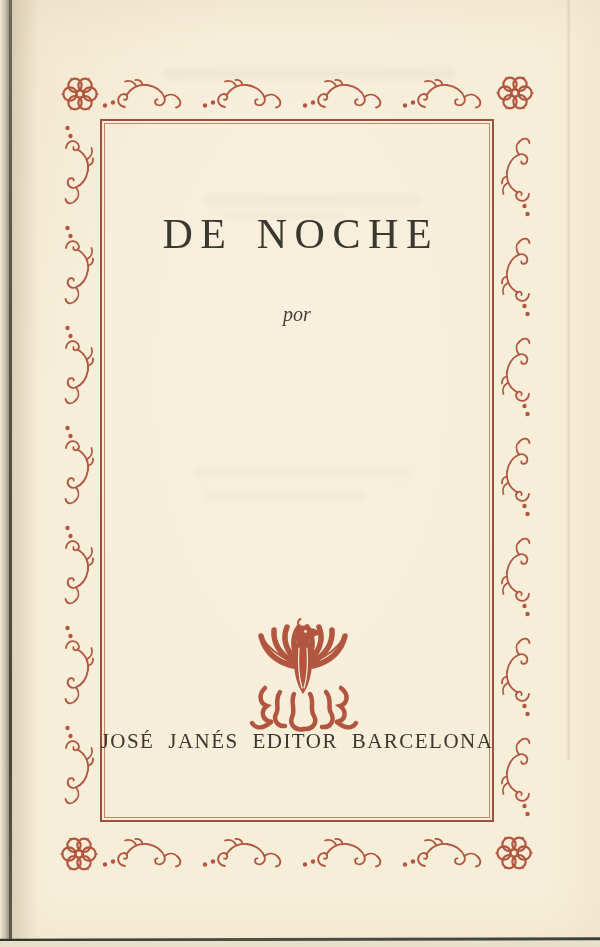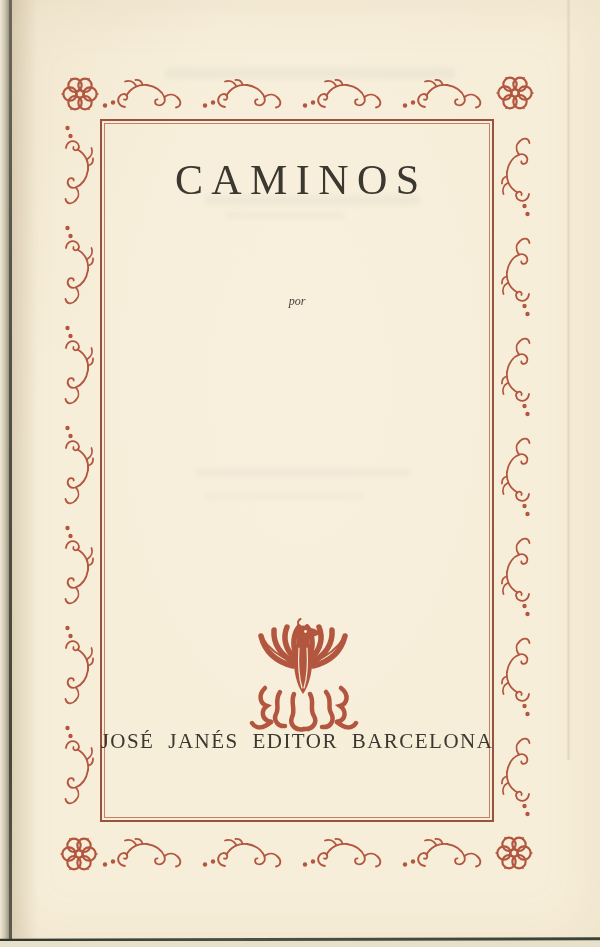--- a/index.html
+++ b/index.html
@@ -66,21 +66,21 @@
   
   .frame{position:absolute;left:100px;top:119px;width:394px;height:703px;
     border:2px solid var(--frame-outer);box-sizing:border-box;}
   .frame-inner{position:absolute;left:2px;top:2px;right:2px;bottom:2px;
     border:1px solid var(--frame-inner);}
 
   
   .textline{position:absolute;left:100px;width:394px;text-align:center;color:var(--ink-title);}
   .title1{top:159px;font-size:42px;line-height:42px;letter-spacing:.20em;text-indent:.20em;}
   .title2{top:213px;font-size:42px;line-height:42px;letter-spacing:.18em;text-indent:.18em;word-spacing:.12em;}
-  .byline{top:293px;font-size:12px;line-height:16px;font-style:italic;color:var(--ink-text);}
+  .byline{top:306px;font-size:20px;line-height:16px;font-style:italic;color:var(--ink-text);}
   .author{top:311px;font-size:29px;line-height:30px;font-style:italic;color:var(--ink-text);
     letter-spacing:.02em;word-spacing:.28em;}
   .imprint{top:730px;font-size:21px;line-height:22px;letter-spacing:.07em;word-spacing:.34em;color:var(--ink-title);}
 
   
   .phoenix{position:absolute;left:247px;top:618px;width:112px;height:120px;}
   .phx-fill{fill:var(--ornament-red);stroke:none;}
   .phx-wing{stroke:var(--ornament-red);fill:none;stroke-width:5.5;stroke-linecap:round;}
   .phx-wing-thin{stroke:var(--ornament-red);fill:none;stroke-width:2;stroke-linecap:round;}
   .phx-flame{stroke:var(--ornament-red);fill:none;stroke-width:4.5;stroke-linecap:round;}
@@ -173,21 +173,21 @@
       <use href="#vine-unit" transform="translate(300,0)"></use>
     <use href="#vine-unit" transform="translate(400,0)"></use>
       <use href="#vine-unit" transform="translate(500,0)"></use>
     <use href="#vine-unit" transform="translate(600,0)"></use>
   </svg>
 
   <div class="frame">
     <div class="frame-inner"></div>
   </div>
 
-  <div class="textline title1">CAMINOS</div>
+  <div class="textline title2">DE NOCHE</div>
   <div class="textline byline">por</div>
 
   <svg class="phoenix" viewBox="0 0 112 120">
 
     <path class="phx-flame" d="M18,70 C10,78 14,86 20,88 C13,93 15,102 24,104"></path>
     <path class="phx-flame" d="M33,74 C27,83 33,89 29,96 C26,102 31,109 38,108"></path>
     <path class="phx-flame" d="M47,76 C43,85 49,91 45,99 C42,107 49,113 57,111"></path>
     <path class="phx-flame" d="M63,76 C68,84 62,91 67,98 C71,105 65,112 57,111"></path>
     <path class="phx-flame" d="M79,74 C86,82 80,89 84,95 C88,102 84,110 75,109"></path>
     <path class="phx-flame" d="M94,70 C103,77 100,86 93,88 C100,93 99,102 90,104"></path>

